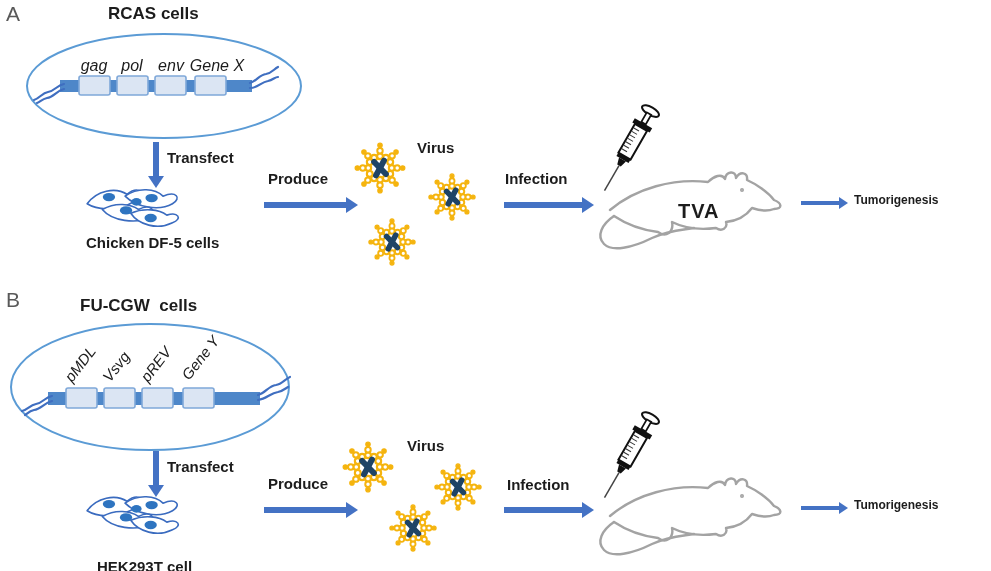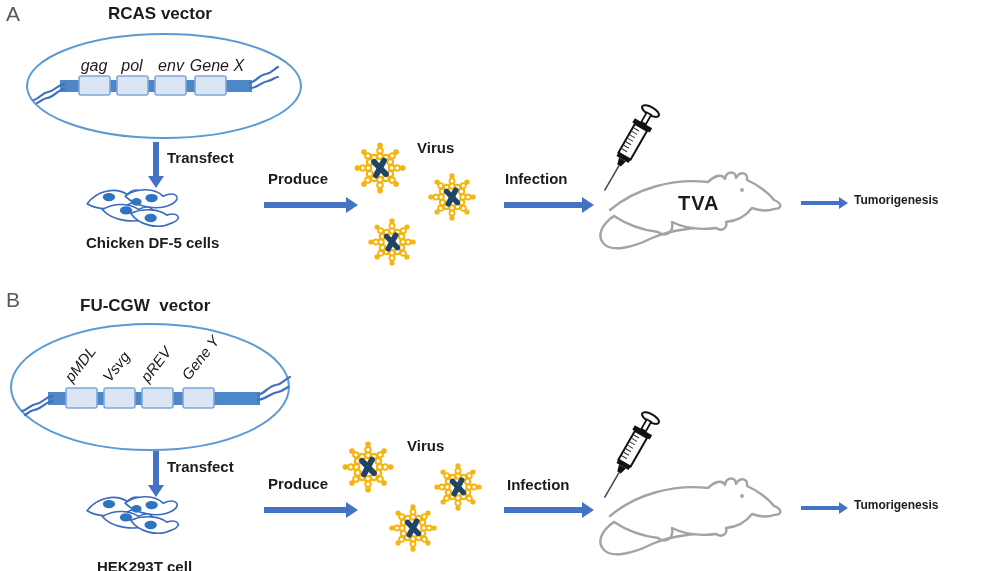--- a/index.html
+++ b/index.html
@@ -116,21 +116,21 @@
         <line x1="30" y1="73" x2="30" y2="102" stroke="#444" stroke-width="1.5"></line>
       </g>
     </symbol>
   </defs>
 </svg>
 
 <div id="canvas">
 
   <section>
     <div class="panel-letter" style="left:6px;top:2px;">A</div>
-    <div class="vec-title" style="left:108px;top:4px;">RCAS vector</div>
+    <div class="vec-title" style="left:108px;top:4px;">RCAS cells</div>
 
     <svg class="abs" style="left:24px;top:30px;" width="280" height="112" viewBox="0 0 280 112">
       <ellipse cx="140" cy="56" rx="137" ry="52" fill="none" stroke="#5b9bd5" stroke-width="2"></ellipse>
       <rect x="36" y="50" width="192" height="12" fill="#4e87c9"></rect>
       <g fill="none" stroke="#3f6ec0" stroke-width="2.2" stroke-linecap="round">
         <path d="M40 54 c -7 1 -9 7 -16 8 c -6 1 -8 6 -14 8"></path>
         <path d="M40 59 c -8 2 -10 8 -17 9 c -5 1 -7 4 -10 5"></path>
         <path d="M226 53 c 7 -2 9 -8 16 -9 c 6 -1 8 -5 12 -7"></path>
         <path d="M226 58 c 8 0 11 -6 18 -7 c 5 -1 7 -4 10 -4"></path>
       </g>
@@ -181,32 +181,32 @@
       <span class="shaft"></span>
         <span class="head"></span>
     </div>
 
     <svg class="abs" style="left:596px;top:150px;" width="200" height="110">
         <use href="#mouse" width="200" height="110"></use>
       </svg>
     <svg class="abs" style="left:598px;top:95px;" width="100" height="110">
         <use href="#syringe" width="100" height="110"></use>
       </svg>
-    <div class="lbl tva" style="left:678px;top:192px;">TVA</div>
+    <div class="lbl tva" style="left:678px;top:200px;">TVA</div>
 
     <div class="h-arrow thin" style="left:801px;top:197px;width:47px;height:12px;">
       <span class="shaft"></span>
         <span class="head"></span>
     </div>
     <div class="lbl sz16" style="left:854px;top:193px;">Tumorigenesis</div>
   </section>
 
   <section>
     <div class="panel-letter" style="left:6px;top:288px;">B</div>
-    <div class="vec-title" style="left:80px;top:296px;">FU-CGW  vector</div>
+    <div class="vec-title" style="left:80px;top:296px;">FU-CGW  cells</div>
 
     <svg class="abs" style="left:8px;top:321px;" width="284" height="132" viewBox="0 0 284 132">
       <ellipse cx="142" cy="66" rx="139" ry="63" fill="none" stroke="#5b9bd5" stroke-width="2"></ellipse>
       <rect x="40" y="71" width="212" height="13" fill="#4e87c9"></rect>
       <g fill="none" stroke="#3f6ec0" stroke-width="2.2" stroke-linecap="round">
         <path d="M44 75 c -7 1 -9 7 -16 8 c -6 1 -9 6 -14 7"></path>
         <path d="M44 80 c -8 2 -11 8 -18 9 c -5 1 -7 4 -9 5"></path>
         <path d="M250 74 c 8 -2 10 -9 18 -10 c 6 -1 9 -6 14 -8"></path>
         <path d="M250 79 c 9 -1 12 -7 20 -8 c 5 -1 8 -4 10 -5"></path>
       </g>

